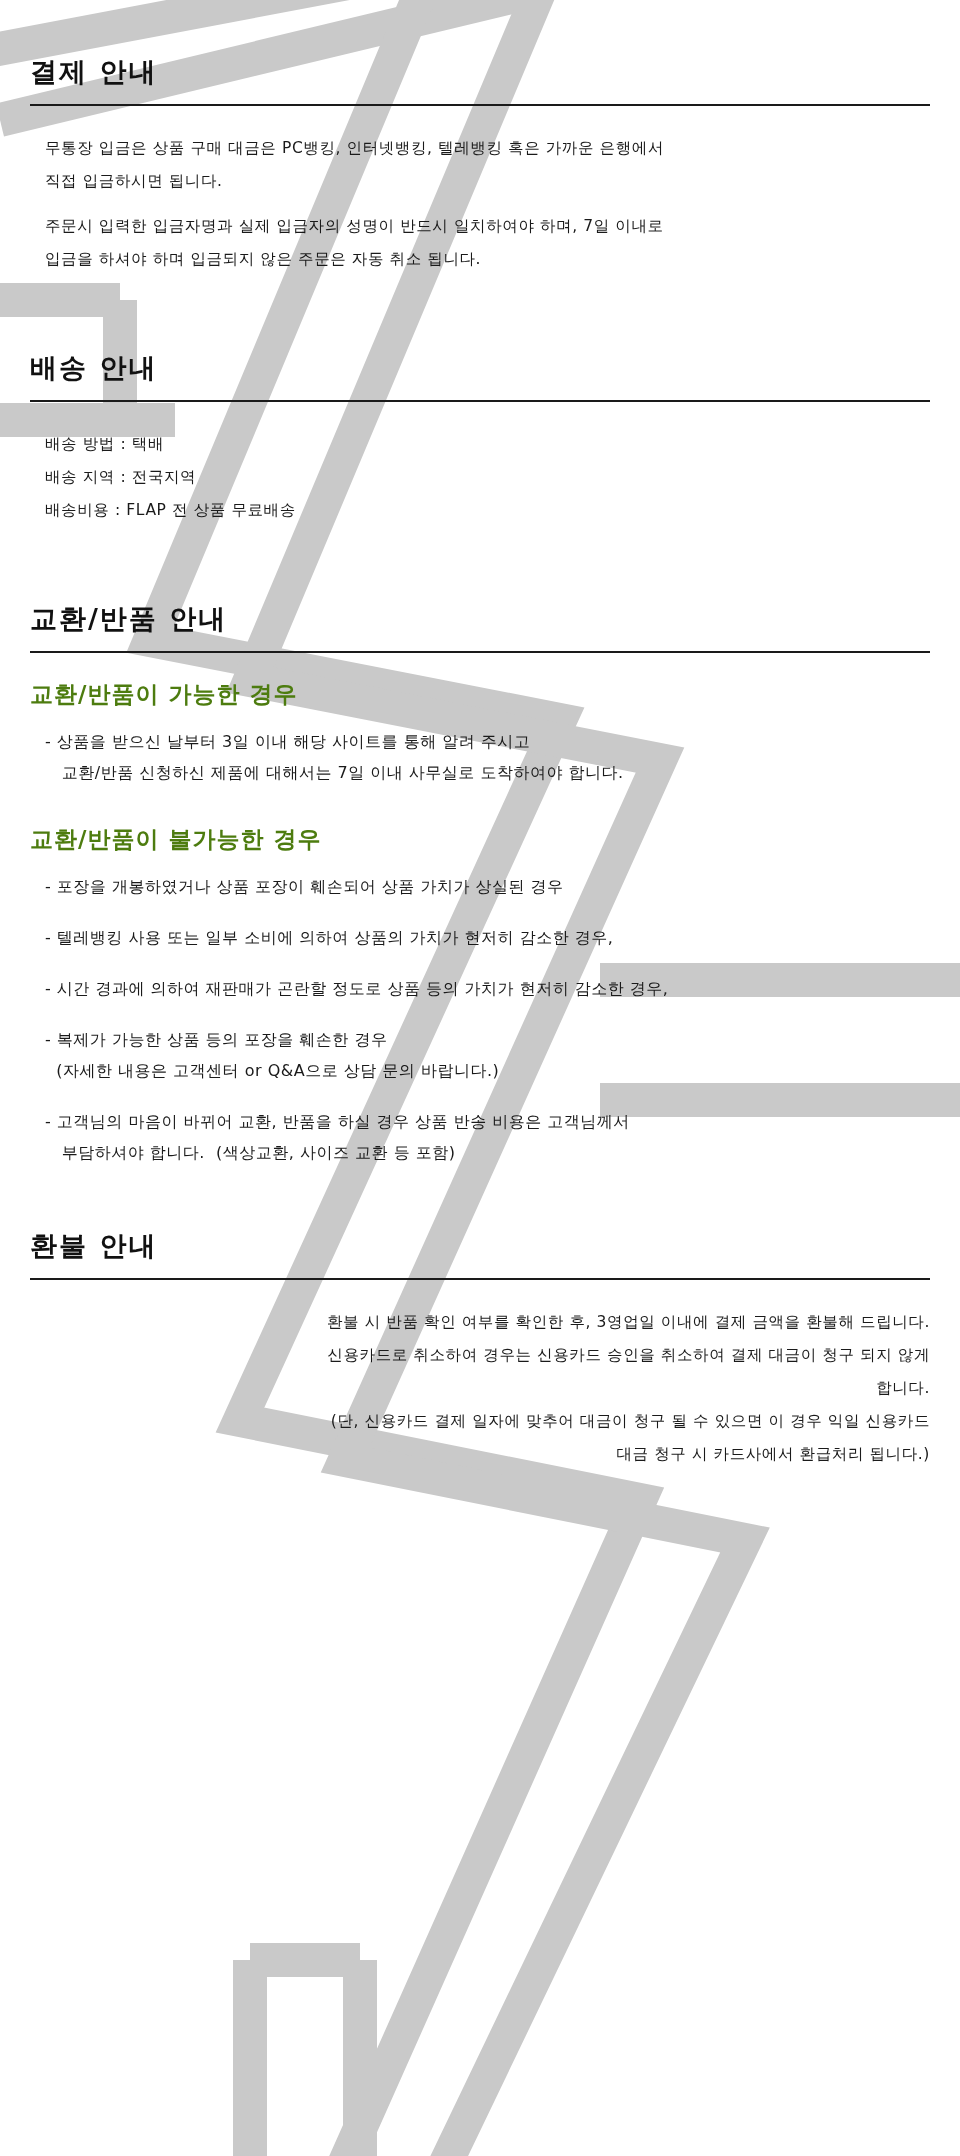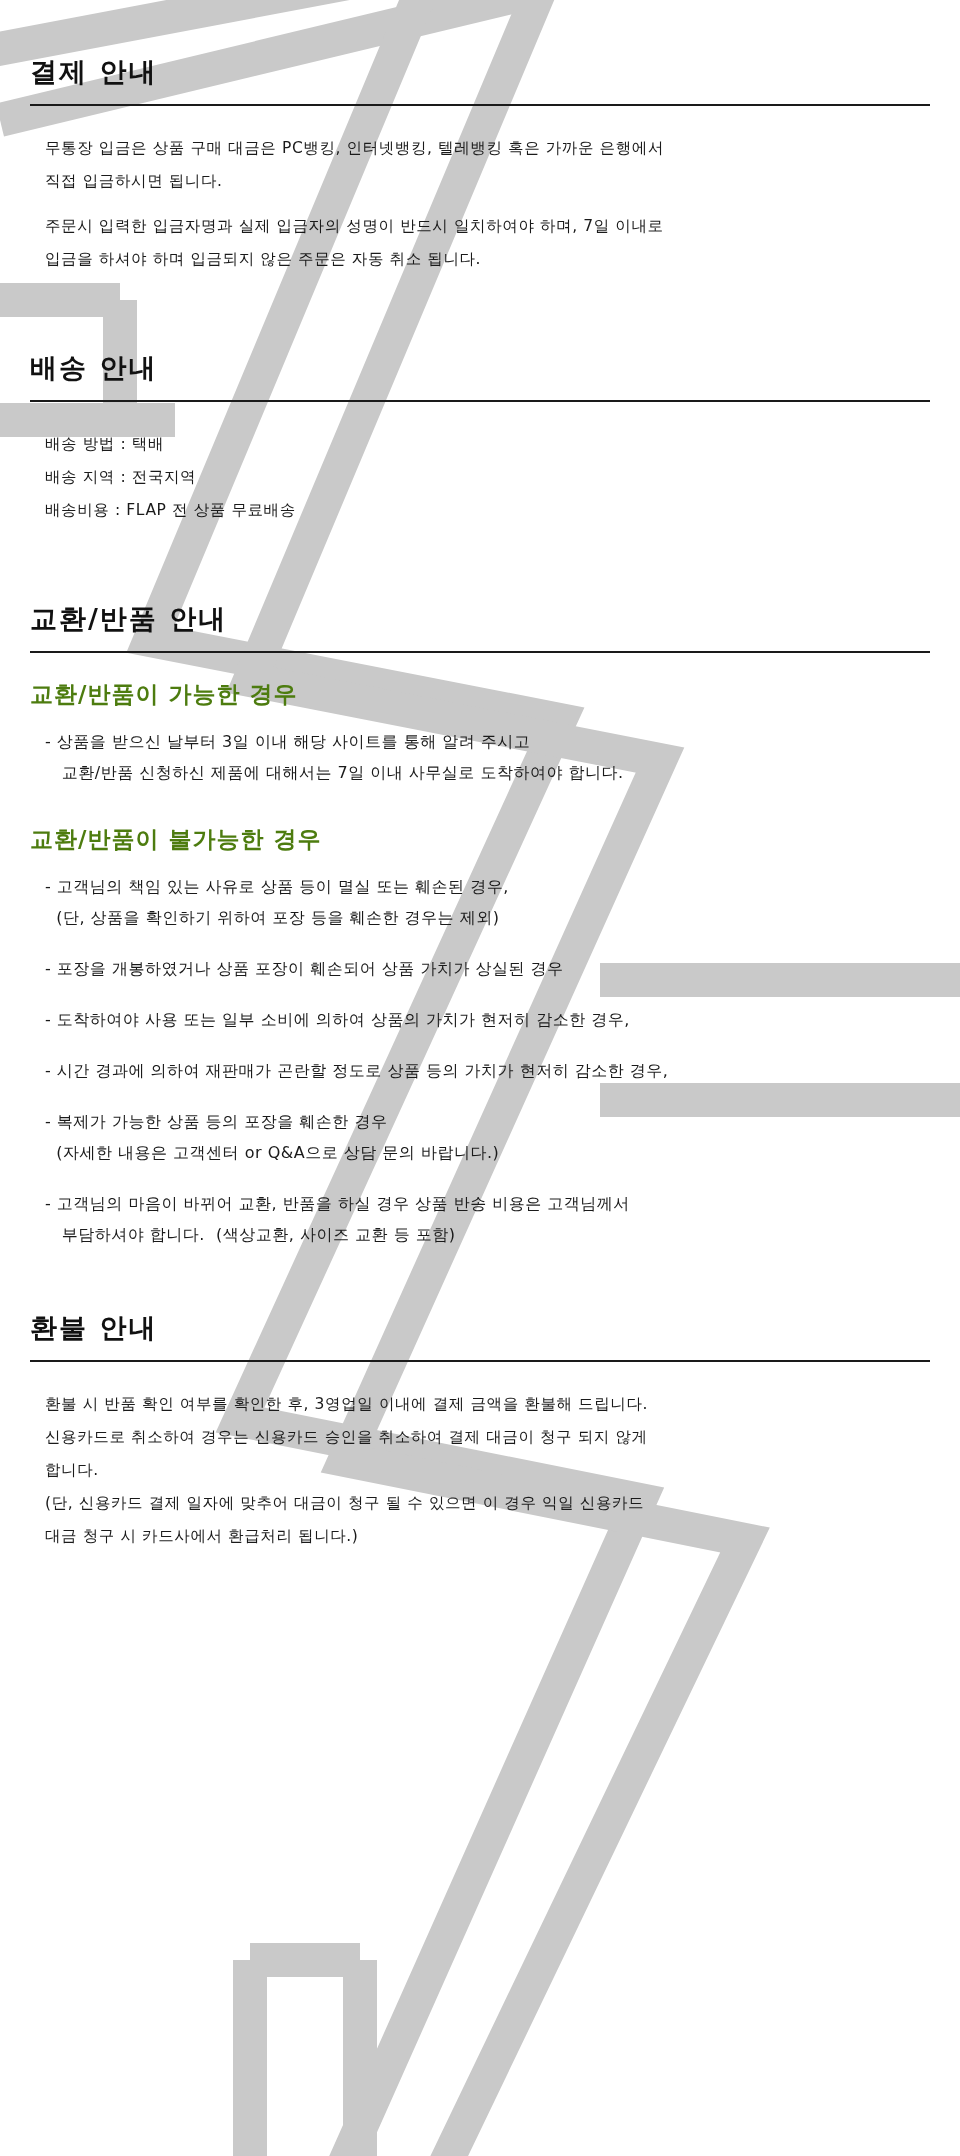--- a/index.html
+++ b/index.html
@@ -54,20 +54,21 @@
   }
   .para {
     font-size: 15.5px;
     line-height: 33px;
     letter-spacing: 0.6px;
     color: #1a1a1a;
     margin: 0 0 12px 0;
   }
   .para.tight {
     margin-bottom: 0;
+    text-align: right;
   }
   .line {
     display: block;
     white-space: pre-wrap;
     margin-left: 15px;
   }
   .sub-title {
     font-size: 23px;
     font-weight: bold;
     letter-spacing: 1px;
@@ -158,28 +159,24 @@
           <span class="line">- 상품을 받으신 날부터 3일 이내 해당 사이트를 통해 알려 주시고</span>
           <span class="line">   교환/반품 신청하신 제품에 대해서는 7일 이내 사무실로 도착하여야 합니다.</span>
         </li>
       </ul>
 
       <div class="spacer-sm"></div>
 
       <h3 class="sub-title">교환/반품이 불가능한 경우</h3>
       <ul class="bullets">
         <li>
-          <span class="line">- 고객님의 책임 있는 사유로 상품 등이 멸실 또는 훼손된 경우,</span>
-          <span class="line">  (단, 상품을 확인하기 위하여 포장 등을 훼손한 경우는 제외)</span>
-        </li>
-        <li>
           <span class="line">- 포장을 개봉하였거나 상품 포장이 훼손되어 상품 가치가 상실된 경우</span>
         </li>
         <li>
-          <span class="line">- 도착하여야 사용 또는 일부 소비에 의하여 상품의 가치가 현저히 감소한 경우,</span>
+          <span class="line">- 텔레뱅킹 사용 또는 일부 소비에 의하여 상품의 가치가 현저히 감소한 경우,</span>
         </li>
         <li>
           <span class="line">- 시간 경과에 의하여 재판매가 곤란할 정도로 상품 등의 가치가 현저히 감소한 경우,</span>
         </li>
         <li>
           <span class="line">- 복제가 가능한 상품 등의 포장을 훼손한 경우</span>
           <span class="line">  (자세한 내용은 고객센터 or Q&amp;A으로 상담 문의 바랍니다.)</span>
         </li>
         <li>
           <span class="line">- 고객님의 마음이 바뀌어 교환, 반품을 하실 경우 상품 반송 비용은 고객님께서</span>

